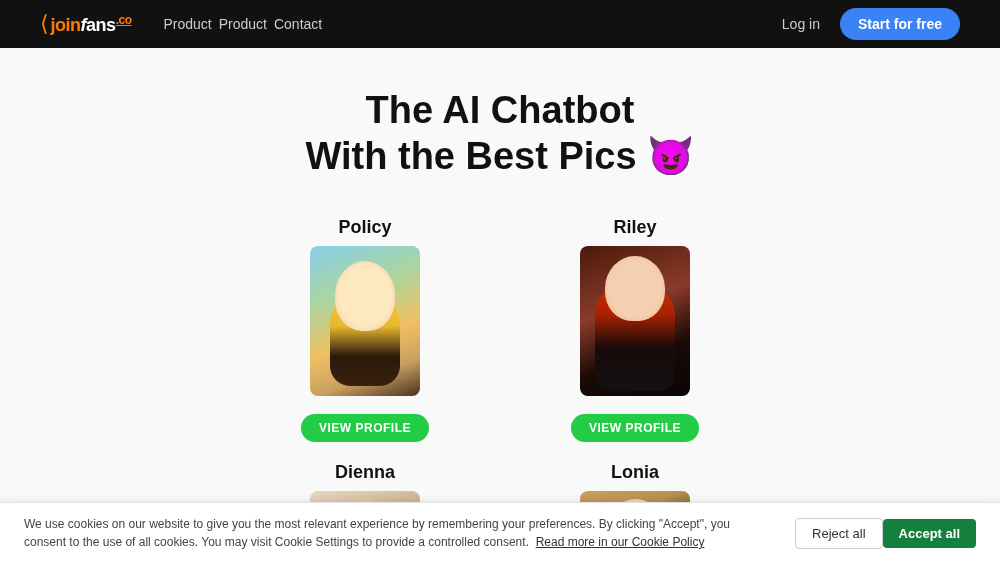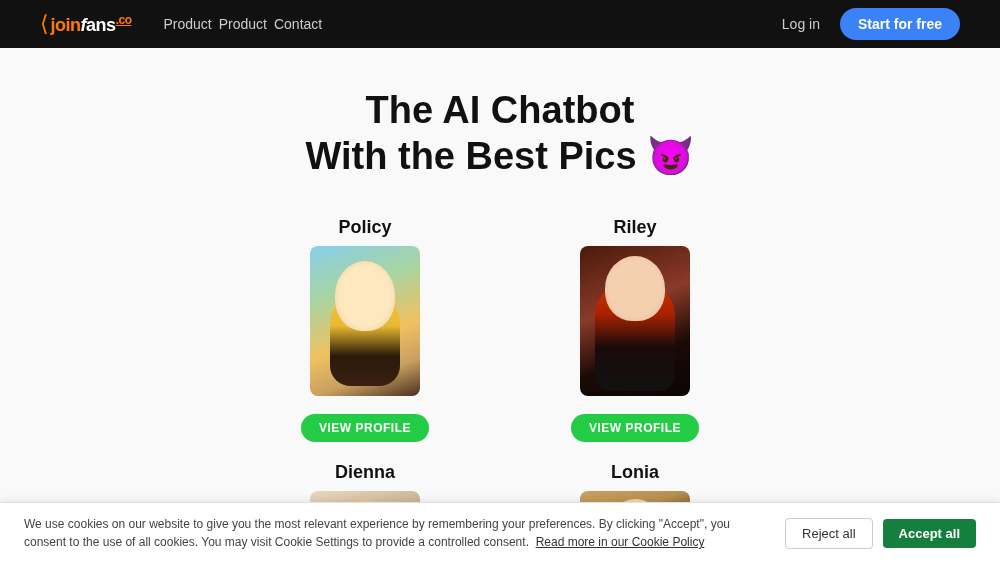--- a/index.html
+++ b/index.html
@@ -173,21 +173,21 @@
       border-top: 1px solid #e0e0e0;
       padding: 12px 24px;
       display: flex;
       justify-content: space-between;
       gap: 20px;
       z-index: 100;
       box-shadow: 0 -2px 8px rgba(0,0,0,0.08);
     }
     .cookie-text { font-size: 12px; color: #444; flex: 1; line-height: 1.5; }
     .cookie-text a { color: #333; }
-    .cookie-buttons { display: flex; gap: 10px; align-items: center; flex-shrink: 0; }
+    .cookie-buttons { display: flex; align-items: center; flex-shrink: 0; }
     .reject-btn {
       background: white;
       border: 1px solid #ccc;
       border-radius: 4px;
       padding: 7px 16px;
       font-size: 13px;
       cursor: pointer;
       color: #333;
     }
     .accept-btn {

